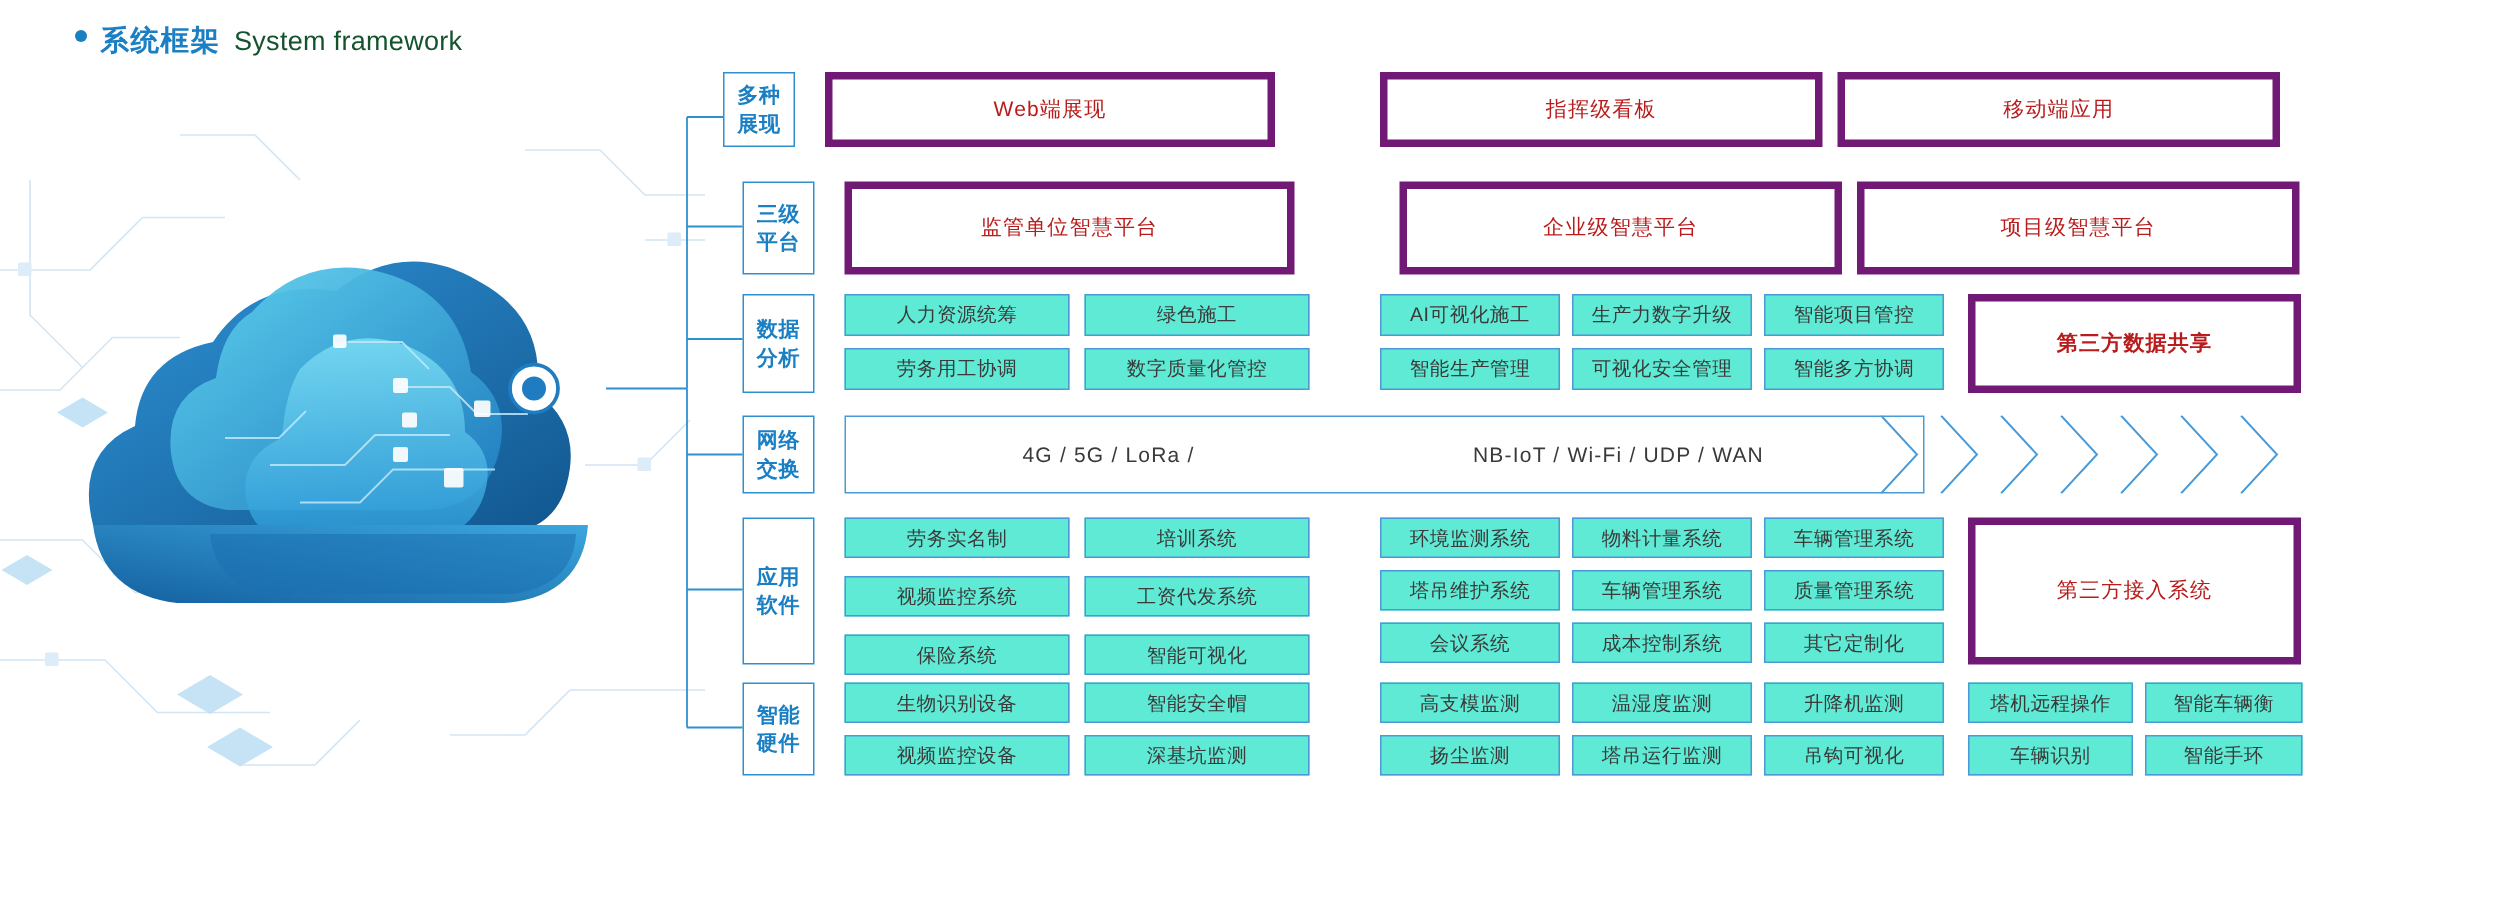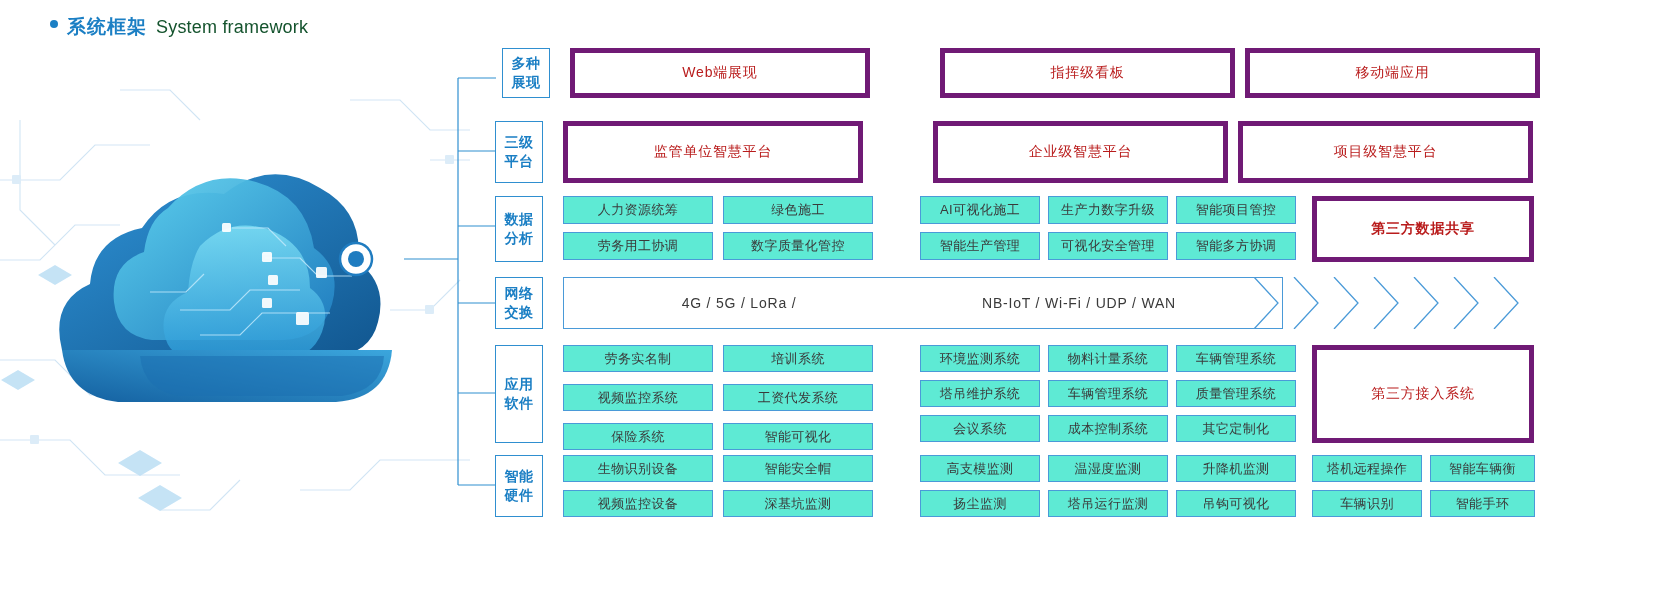--- a/index.html
+++ b/index.html
@@ -175,21 +175,21 @@
         <path d="M54 33 L92 33"></path>
         <path d="M54 106 L92 106"></path>
         <path d="M54 181 L92 181"></path>
         <path d="M54 258 L92 258"></path>
         <path d="M54 348 L92 348"></path>
         <path d="M54 440 L92 440"></path>
       </g>
     </svg>
   </div>
 
-  <div class="row r12" style="left:502px; top:48px; width:1050px; height:50px;">
+  <div class="row r12" style="left:482px; top:48px; width:1050px; height:50px;">
     <div class="cat">
       <span>多种</span>
       <span>展现</span>
     </div>
     <div class="sp"></div>
     <div class="big-cell" style="width:300px;">Web端展现</div>
     <div style="width:70px; flex:none;"></div>
     <div class="big-cell" style="width:295px;">指挥级看板</div>
     <div style="width:10px; flex:none;"></div>
     <div class="big-cell" style="width:295px;">移动端应用</div>

